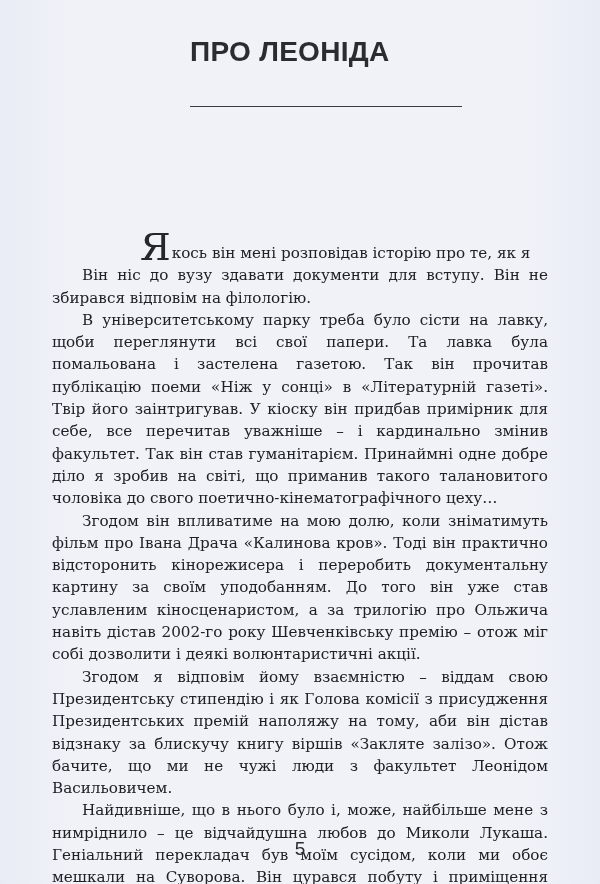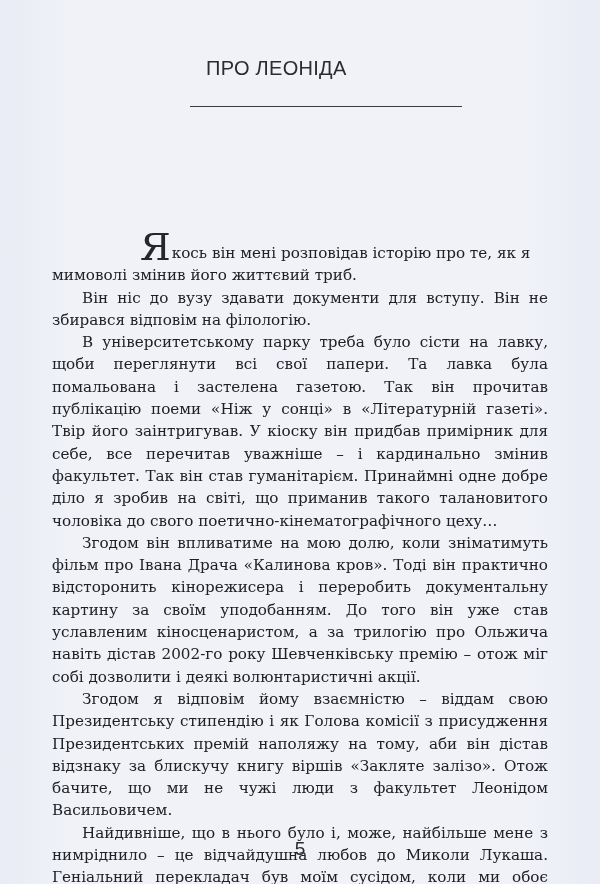--- a/index.html
+++ b/index.html
@@ -20,26 +20,26 @@
       left: 0; top: 0;
       width: 600px; height: 884px;
       background: linear-gradient(90deg, #e9ecf4 0%, #f0f2f8 12%, #f0f2f8 88%, #e9ecf5 100%);
     }
     .title {
       position: absolute;
       left: 190px;
       top: 37px;
       width: 280px;
       font-family: "Liberation Sans", "DejaVu Sans", sans-serif;
-      font-size: 20px;
+      font-size: 28px;
       line-height: 30px;
       letter-spacing: 0.3px;
       color: #2b2b30;
-      font-weight: normal;
-      margin: 16px;
+      font-weight: bold;
+      margin: 0;
     }
     .title-rule {
       position: absolute;
       left: 190px;
       top: 106px;
       width: 272px;
       height: 1px;
       background: #3b3b42;
     }
     .body-text {
@@ -86,21 +86,20 @@
 
 <div class="page">
 
   <h1 class="title">
     <span>ПРО ЛЕОНІДА</span><br>
   </h1>
   <div class="title-rule"></div>
 
   <div class="body-text">
     <p class="first"><span class="dropcap">Я</span><span>кось він мені розповідав історію про те, як я</span></p>
-    <p style="text-indent:0">мимоволі змінив його життєвий триб.</p>
     <p>Він ніс до вузу здавати документи для вступу. Він не збирався відповім на філологію.</p>
     <p>В університетському парку треба було сісти на лавку, щоби переглянути всі свої папери. Та лавка була помальована і застелена газетою. Так він прочитав публікацію поеми «Ніж у сонці» в «Літературній газеті». Твір його заінтригував. У кіоску він придбав примірник для себе, все перечитав уважніше – і кардинально змінив факультет. Так він став гуманітарієм. Принаймні одне добре діло я зробив на світі, що приманив такого талановитого чоловіка до свого поетично-кінематографічного цеху…</p>
     <p>Згодом він впливатиме на мою долю, коли зніматимуть фільм про Івана Драча «Калинова кров». Тоді він практично відсторонить кінорежисера і переробить документальну картину за своїм уподобанням. До того він уже став уславленим кіносценаристом, а за трилогію про Ольжича навіть дістав 2002-го року Шевченківську премію – отож міг собі дозволити і деякі волюнтаристичні акції.</p>
     <p>Згодом я відповім йому взаємністю – віддам свою Президентську стипендію і як Голова комісії з присудження Президентських премій наполяжу на тому, аби він дістав відзнаку за блискучу книгу віршів «Закляте залізо». Отож бачите, що ми не чужі люди з факультет Леонідом Васильовичем.</p>
     <p>Найдивніше, що в нього було і, може, найбільше мене з нимріднило – це відчайдушна любов до Миколи Лукаша. Геніальний перекладач був моїм сусідом, коли ми обоє мешкали на Суворова. Він цурався побуту і приміщення своєї кухні заставив стосами різноманітних книжок. Часто снідав чи вечеряв у мене – якось ми там зустрілися і з Леонідом.</p>
   </div>
 
   <div class="page-number">5</div>
 </div>
 

